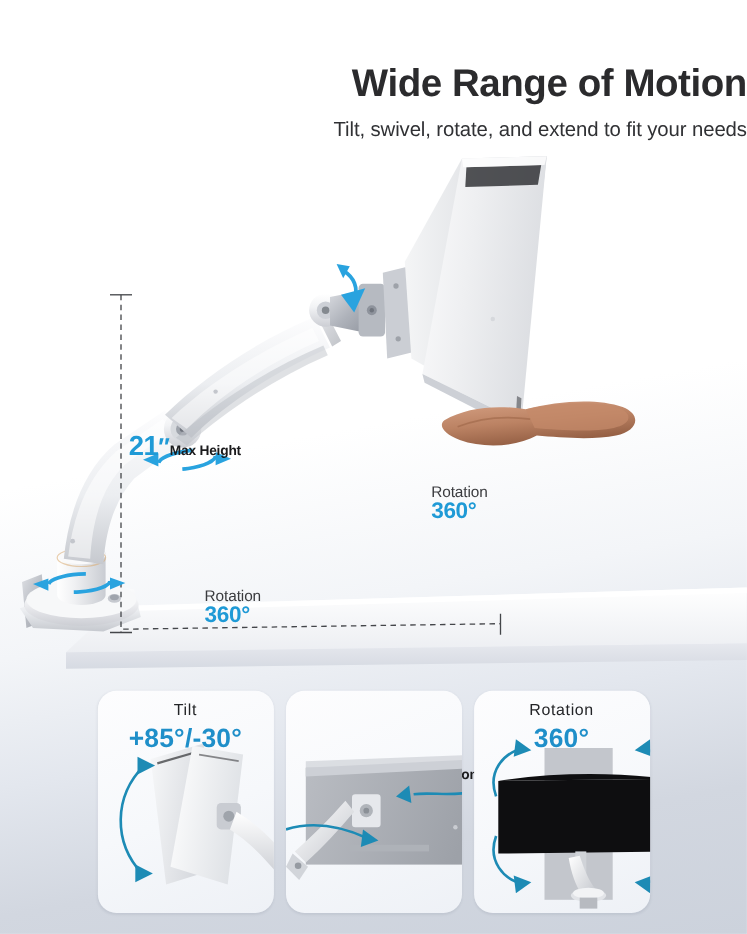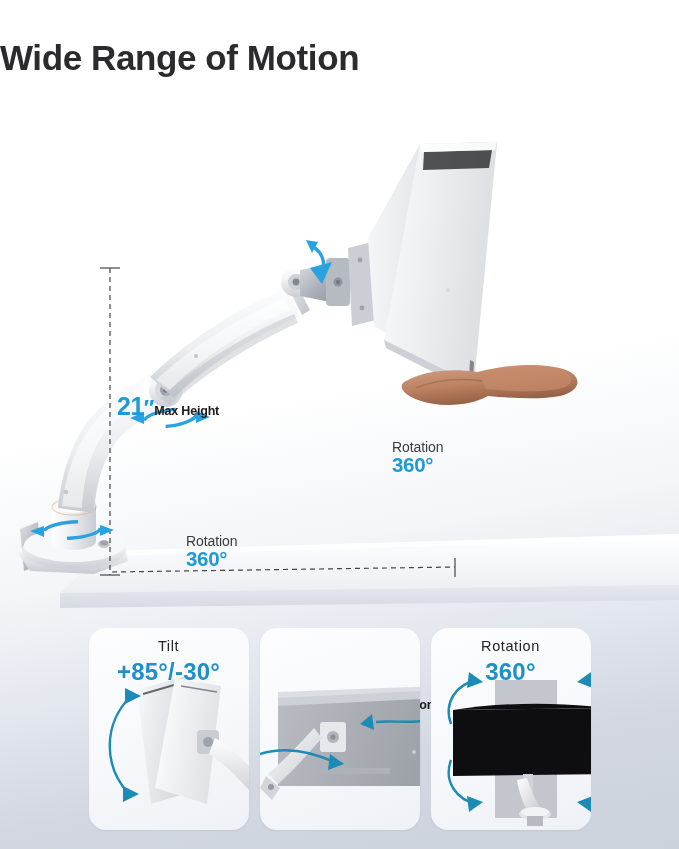--- a/index.html
+++ b/index.html
@@ -15,22 +15,22 @@
     width: 679px;
     height: 849px;
     overflow: hidden;
     background: linear-gradient(170deg, #ffffff 0%, #ffffff 46%, #f3f5f8 62%, #e3e7ee 74%, #d2d7e0 86%, #ccd2dc 100%);
   }
 
   
   .header {
     position: absolute;
     top: 0; left: 0; right: 0;
-    text-align: left;
-    padding-top: 38px;
+    text-align: right;
+    padding-top: 56px;
   }
   .title {
     font-size: 35px;
     font-weight: bold;
     color: #2b2b2d;
     letter-spacing: -0.4px;
     line-height: 1.12;
     margin: 0;
   }
   .subtitle {
@@ -151,20 +151,21 @@
     z-index: 1;
   }
 </style>
 </head>
 <body>
 
 <div class="page">
 
   <div class="header">
     <h1 class="title">Wide Range of Motion</h1>
+    <p class="subtitle">Tilt, swivel, rotate, and extend to fit your needs</p>
   </div>
 
   <div class="hero">
 
     <svg class="hero-svg" width="679" height="485" viewBox="0 0 679 485">
       <defs>
         <linearGradient id="gDesk" x1="0" y1="0" x2="0" y2="1">
           <stop offset="0%" stop-color="#ffffff"></stop>
           <stop offset="100%" stop-color="#eceef2"></stop>
         </linearGradient>

